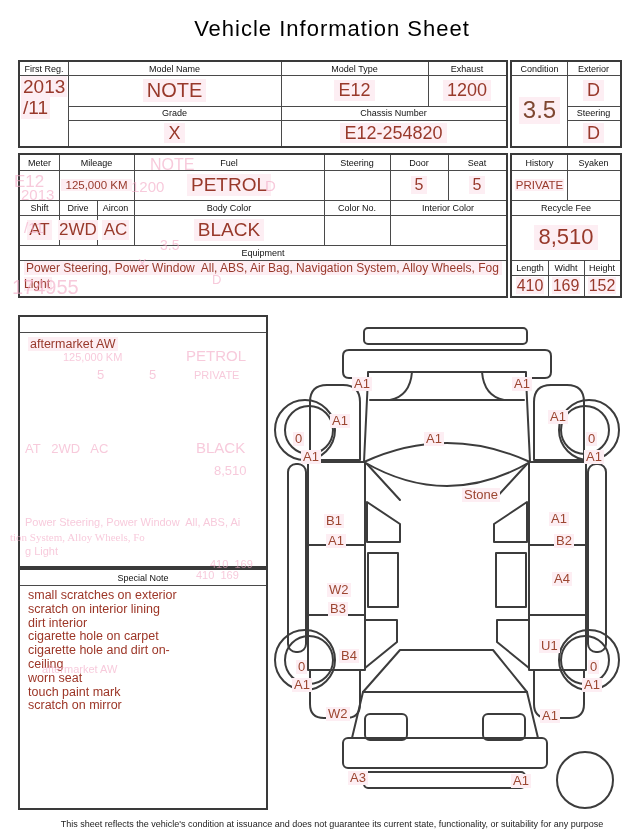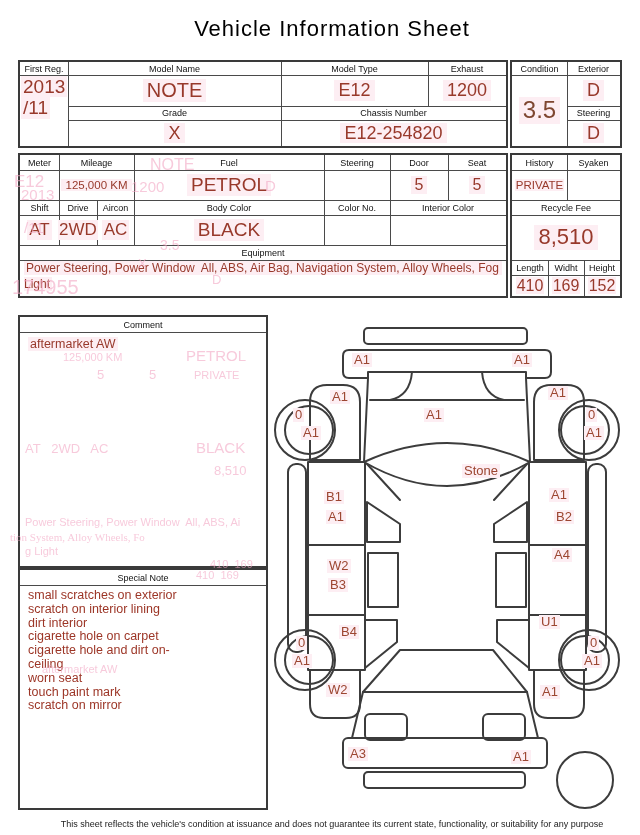--- a/index.html
+++ b/index.html
@@ -20,21 +20,21 @@
   .firstreg .val{display:inline-block;padding:0 2px;}
   .eqtext{position:absolute;left:4px;top:106px;width:482px;font-size:12px;line-height:15.5px;}
   .eqtext .val{white-space:pre-wrap;padding:0 2px;}
   .freetext{position:absolute;left:8px;top:20px;font-size:12.5px;color:#9c3526;}
   .freetext .val{background:#fdeef3;padding:0 2px;}
   .notelines{position:absolute;left:8px;top:19px;font-size:12.5px;line-height:13.8px;color:#9c3526;}
   .ghost{position:absolute;color:#f3aac6;opacity:.62;white-space:pre;pointer-events:none;}
   #diagram{position:absolute;left:272px;top:312px;width:350px;height:500px;}
   #diagram svg{position:absolute;left:0;top:0;}
   .dlabel{position:absolute;font-size:13px;color:#9c4631;background:#fdeef3;
-          padding:0 2px;line-height:1.1;white-space:nowrap;}
+          padding:0 2px;line-height:1.1;white-space:nowrap;margin-top:24px;}
   #disclaimer{position:absolute;top:819px;left:0;width:100%;text-align:center;
       font-size:9px;color:#222;}
 </style>
 </head>
 <body>
 
 <div id="sheet">
   <h1 id="page-title">Vehicle Information Sheet</h1>
 
   <div class="box" style="left:18px;top:60px;width:490px;height:88px">
@@ -175,21 +175,20 @@
     <div class="cell f16" style="left:36px;top:120px;width:36px;height:21px">
         <span class="val" style="padding:0 1px">169</span>
       </div>
     <div class="cell f16" style="left:72px;top:120px;width:36px;height:21px">
         <span class="val" style="padding:0 1px">152</span>
       </div>
   </div>
 
   <div class="box" style="left:18px;top:315px;width:250px;height:253px">
     <div class="hline" style="left:0;top:15px;width:246px"></div>
-    <div class="hdr" style="left:0;top:0;width:246px;height:15px">Comment</div>
     <div class="freetext"><span class="val">aftermarket AW</span></div>
   </div>
 
   <div class="box" style="left:18px;top:568px;width:250px;height:242px">
     <div class="hline" style="left:0;top:15px;width:246px"></div>
     <div class="hdr" style="left:0;top:0;width:246px;height:15px">Special Note</div>
     <div class="notelines">
         <div>small scratches on exterior</div>
         <div>scratch on interior lining</div>
         <div>dirt interior</div>

